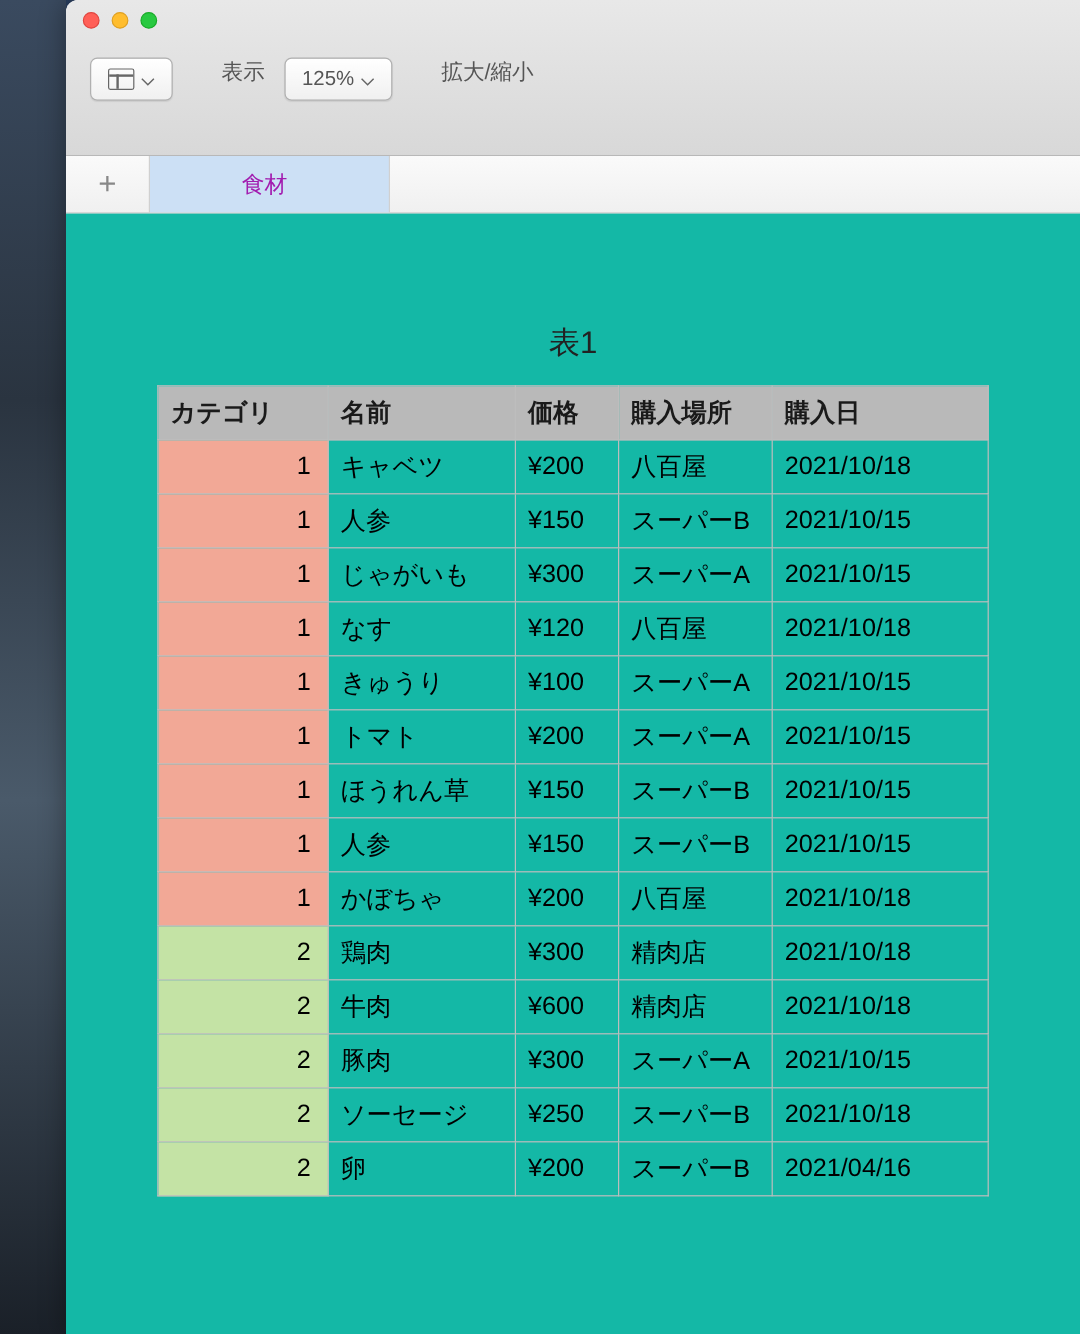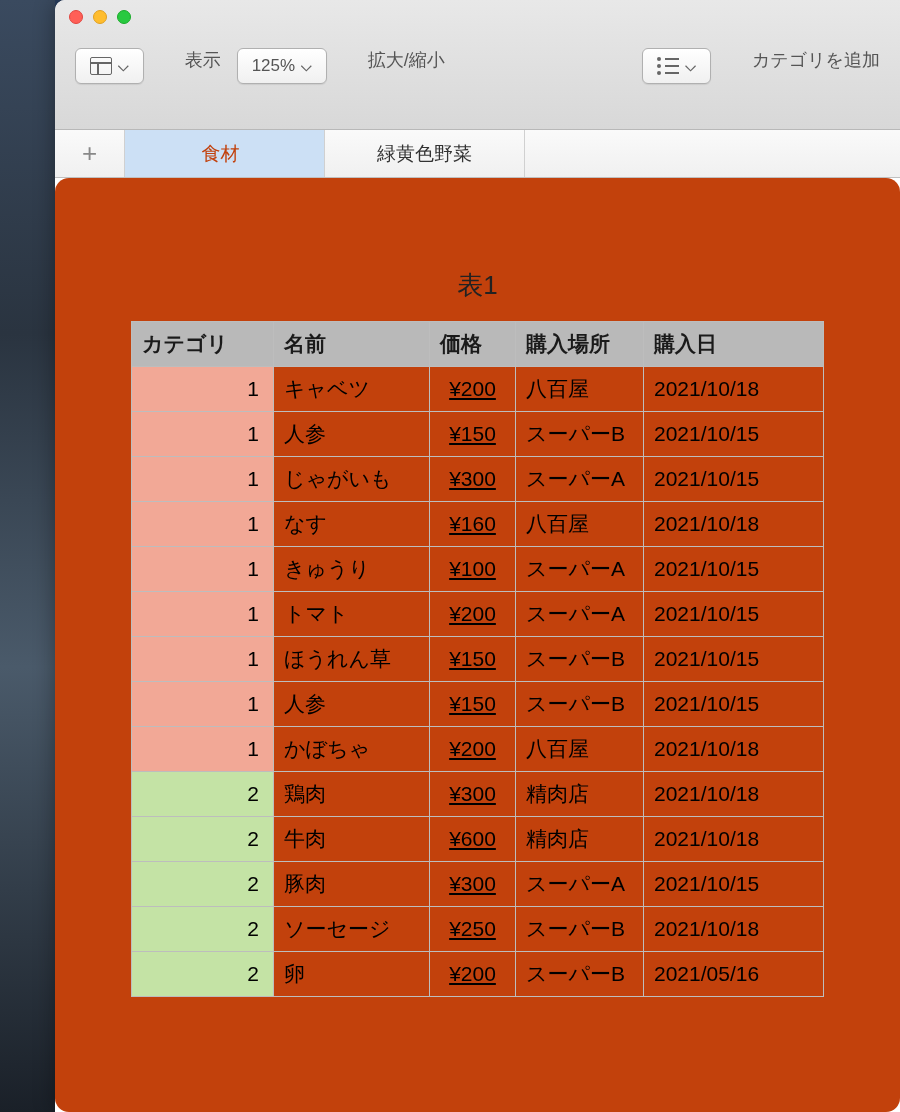--- a/index.html
+++ b/index.html
@@ -166,29 +166,28 @@
       align-items: center;
       justify-content: center;
       font-size: 19px;
       color: #333;
       border-right: 1px solid #d0d0d0;
       cursor: pointer;
       white-space: nowrap;
     }
     .sheet-tab.active {
       background: #cce0f5;
-      color: #c2410c;
+      color: #a21caf;
       padding-left: 20px;
     }
     .canvas {
       flex: 1;
-      background: #c2410c;
+      background: #14b8a6;
       padding: 90px 0 0 0;
       overflow: auto;
-      border-radius: 14px;
     }
     .table-title {
       text-align: center;
       font-size: 26px;
       color: #222;
       margin-bottom: 18px;
     }
     table.data {
       border-collapse: collapse;
       margin: 0 auto;
@@ -207,23 +206,22 @@
       text-align: left;
     }
     table.data td.cat {
       text-align: right;
       width: 142px;
       padding-right: 14px;
     }
     .cat-1 { background: #f2a896; }
     .cat-2 { background: #c4e3a5; }
     table.data td.price {
-      text-align: center;
+      text-align: left;
       width: 86px;
-      text-decoration: underline;
     }
     table.data td.name { width: 156px; }
     table.data td.place { width: 128px; }
     table.data td.date { width: 180px; }
   </style>
 </head>
 <body>
 
 <div class="desktop-bg"></div>
 
@@ -245,40 +243,28 @@
       </div>
 
       <div class="tool-group">
         <div class="tool-button">
           <span>125%</span>
           <span class="chevron-down"></span>
         </div>
         <div class="tool-label">拡大/縮小</div>
       </div>
 
-      <div class="tool-group tool-right">
-        <div class="tool-button">
-          <span class="list-bullets">
-            <span></span>
-              <span></span>
-              <span></span>
-          </span>
-          <span class="chevron-down"></span>
-        </div>
-        <div class="tool-label">カテゴリを追加</div>
-      </div>
 
     </div>
   </div>
 
   <div class="sheet-tabs">
     <div class="add-tab">+</div>
     <div id="tabs-container" style="display:flex;">
         <div class="sheet-tab active">食材</div>
-        <div class="sheet-tab">緑黄色野菜</div>
       </div>
   </div>
 
   <div class="canvas">
     <div class="table-title">表1</div>
     <table class="data">
       <thead>
           <tr id="header-row">
             <th>カテゴリ</th>
             <th>名前</th>
@@ -305,21 +291,21 @@
           <tr>
             <td class="cat cat-1">1</td>
             <td class="name">じゃがいも</td>
             <td class="price">¥300</td>
             <td class="place">スーパーA</td>
             <td class="date">2021/10/15</td>
           </tr>
           <tr>
             <td class="cat cat-1">1</td>
             <td class="name">なす</td>
-            <td class="price">¥160</td>
+            <td class="price">¥120</td>
             <td class="place">八百屋</td>
             <td class="date">2021/10/18</td>
           </tr>
           <tr>
             <td class="cat cat-1">1</td>
             <td class="name">きゅうり</td>
             <td class="price">¥100</td>
             <td class="place">スーパーA</td>
             <td class="date">2021/10/15</td>
           </tr>
@@ -377,18 +363,18 @@
             <td class="name">ソーセージ</td>
             <td class="price">¥250</td>
             <td class="place">スーパーB</td>
             <td class="date">2021/10/18</td>
           </tr>
           <tr>
             <td class="cat cat-2">2</td>
             <td class="name">卵</td>
             <td class="price">¥200</td>
             <td class="place">スーパーB</td>
-            <td class="date">2021/05/16</td>
+            <td class="date">2021/04/16</td>
           </tr>
         </tbody>
     </table>
   </div>
 </div>
 
 </body></html>

